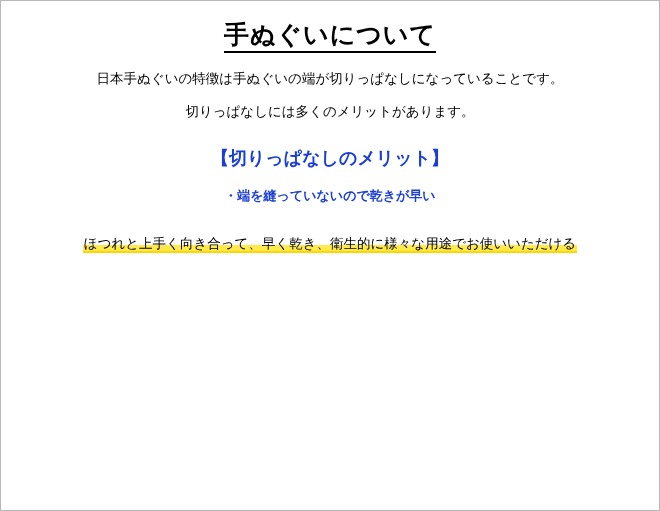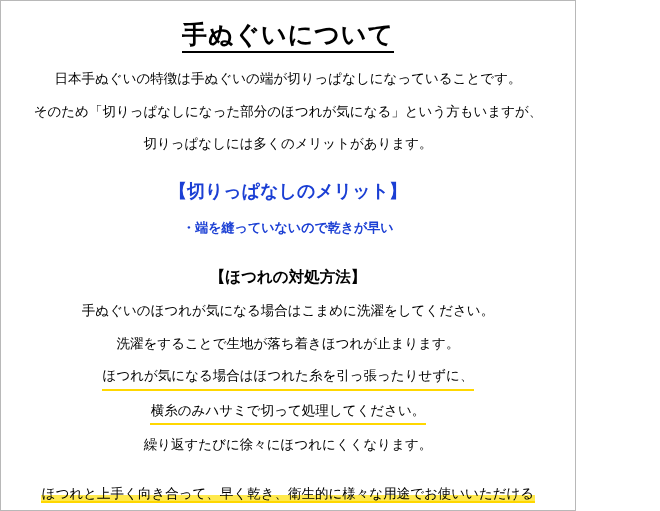--- a/index.html
+++ b/index.html
@@ -5,21 +5,21 @@
   html, body {
     margin: 0;
     padding: 0;
   }
   body {
     font-family: "Liberation Sans", sans-serif;
     background: #ffffff;
   }
   .page {
     position: relative;
-    width: 576px;
+    width: 660px;
     height: 511px;
     background: #ffffff;
     border: 1px solid #b8b8b8;
     box-sizing: border-box;
     overflow: hidden;
   }
   .inner {
     padding: 10px 18px 0 18px;
     text-align: center;
   }
@@ -85,41 +85,28 @@
 
 <div class="page">
   <div class="inner">
 
     <div class="title">
       <span class="title-underline">手ぬぐいについて</span>
     </div>
 
     <div class="intro">
       <p class="para">日本手ぬぐいの特徴は手ぬぐいの端が切りっぱなしになっていることです。</p>
-      <p class="para">そのため「切りっぱなしになった部分のほつれが気になる」という方もいますが、</p>
       <p class="para">切りっぱなしには多くのメリットがあります。</p>
     </div>
 
     <div>
       <p class="para blue blue-head">【切りっぱなしのメリット】</p>
       <p class="para blue blue-item">・端を縫っていないので乾きが早い</p>
     </div>
 
-    <div>
-      <p class="para section-head">【ほつれの対処方法】</p>
-      <p class="para">手ぬぐいのほつれが気になる場合はこまめに洗濯をしてください。</p>
-      <p class="para">洗濯をすることで生地が落ち着きほつれが止まります。</p>
-      <p class="para">
-        <span class="hl-line">ほつれが気になる場合はほつれた糸を引っ張ったりせずに、</span>
-      </p>
-      <p class="para">
-        <span class="hl-line">横糸のみハサミで切って処理してください。</span>
-      </p>
-      <p class="para">繰り返すたびに徐々にほつれにくくなります。</p>
-    </div>
 
     <div class="closing">
       <p class="para">
         <span class="hl nowrap">ほつれと上手く向き合って、早く乾き、衛生的に様々な用途でお使いいただける</span>
       </p>
 
     </div>
 
   </div>
 </div>

